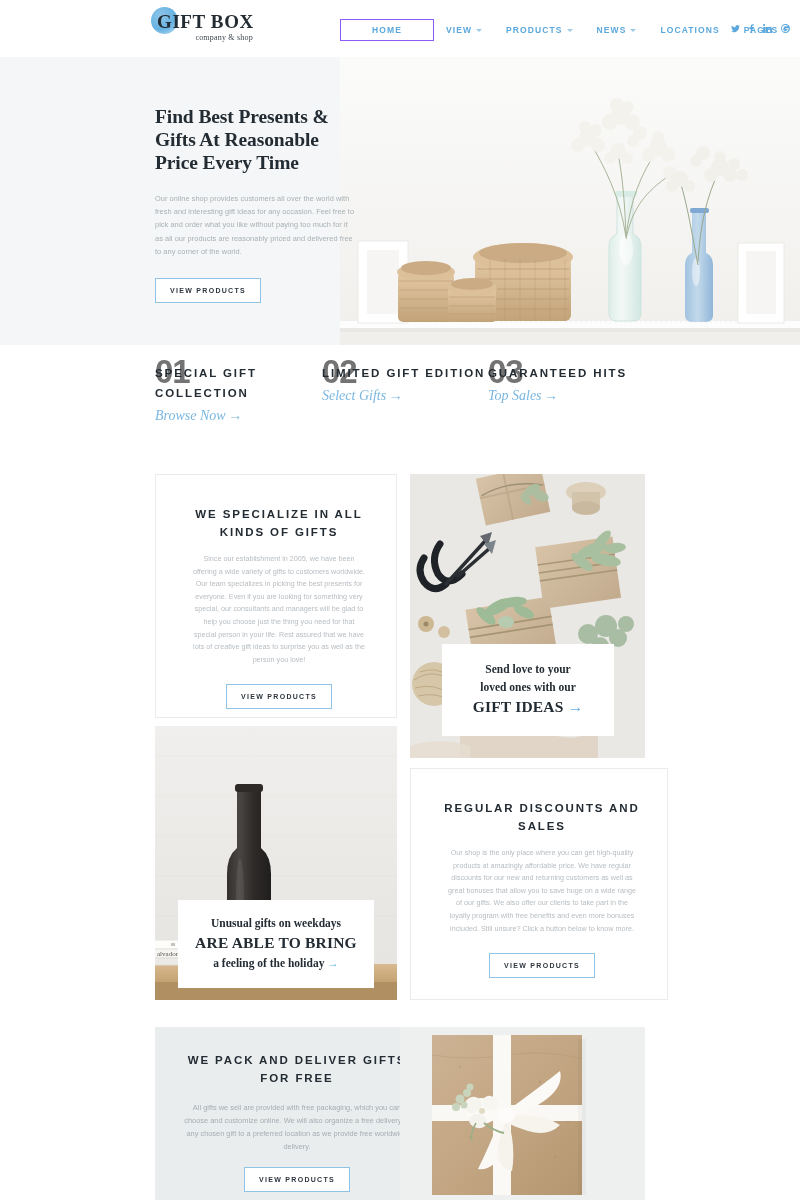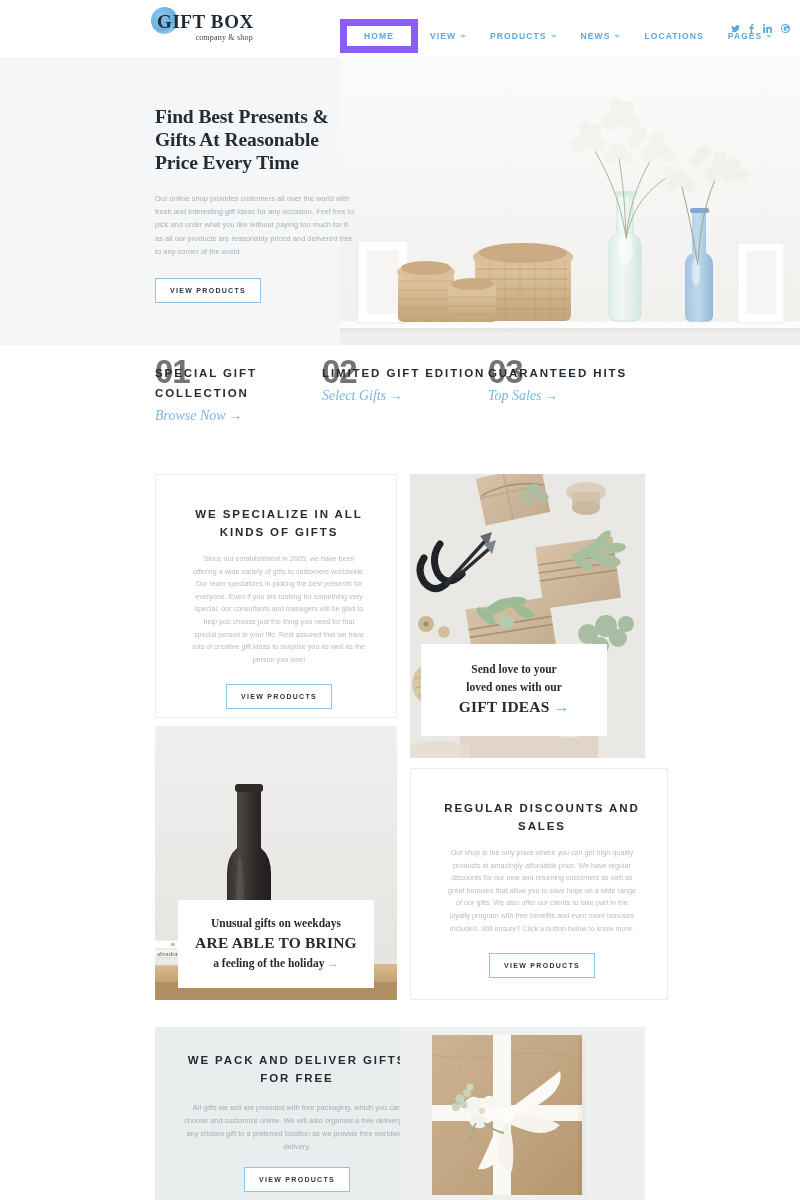--- a/index.html
+++ b/index.html
@@ -60,23 +60,23 @@
     font-size: 8.5px;
     font-weight: bold;
     letter-spacing: 1.1px;
     color: #5aa8dd;
     padding: 6px 12px;
     display: flex; align-items: center; gap: 4px;
     white-space: nowrap;
     cursor: pointer;
   }
   .nav-item.active {
-    border: 7px solid #8b5cf6;
+    border: 1px solid #8b5cf6;
     color: #5aa8dd;
-    padding: 5px 17px;
+    padding: 5px 31px;
   }
   .caret {
     width: 0; height: 0;
     border-left: 3px solid transparent;
     border-right: 3px solid transparent;
     border-top: 3px solid #9ecbe8;
     display: inline-block;
   }
 
   .socials {
@@ -570,21 +570,21 @@
       <circle cx="22" cy="22" r="22" fill="#d7c7a9"></circle>
       <g stroke="#bda984" stroke-width="1" fill="none">
         <path d="M2 18q22 -14 40 4M3 26q20 -6 38 8M6 34q18 -4 32 4M8 10q16 -6 28 4"></path>
       </g>
     </g>
 
     <path d="M50 258 q40 -20 80 -2 q40 18 58 -6 v36 H50 Z" fill="#dfd3c3" opacity=".9"></path>
     <path d="M0 272 q30 -10 60 0 v12 H0 Z" fill="#e6dcd0" opacity=".8"></path>
   </svg>
 
-  <div class="overlay-card" style="left:11px; top:170px; width:186px; padding:16px 10px 18px;text-align:center;">
+  <div class="overlay-card" style="left:32px; top:170px; width:172px; padding:16px 10px 18px;text-align:center;">
     <div class="ov-line">Send love to your</div>
     <div class="ov-line">loved ones with our</div>
     <div class="ov-line big">
       <span>GIFT IDEAS</span>
       <span class="ov-arrow">→</span>
     </div>
   </div>
 </div>
 
 <div class="photo" style="position:absolute; left:155px; top:726px; width:242px; height:274px;">

